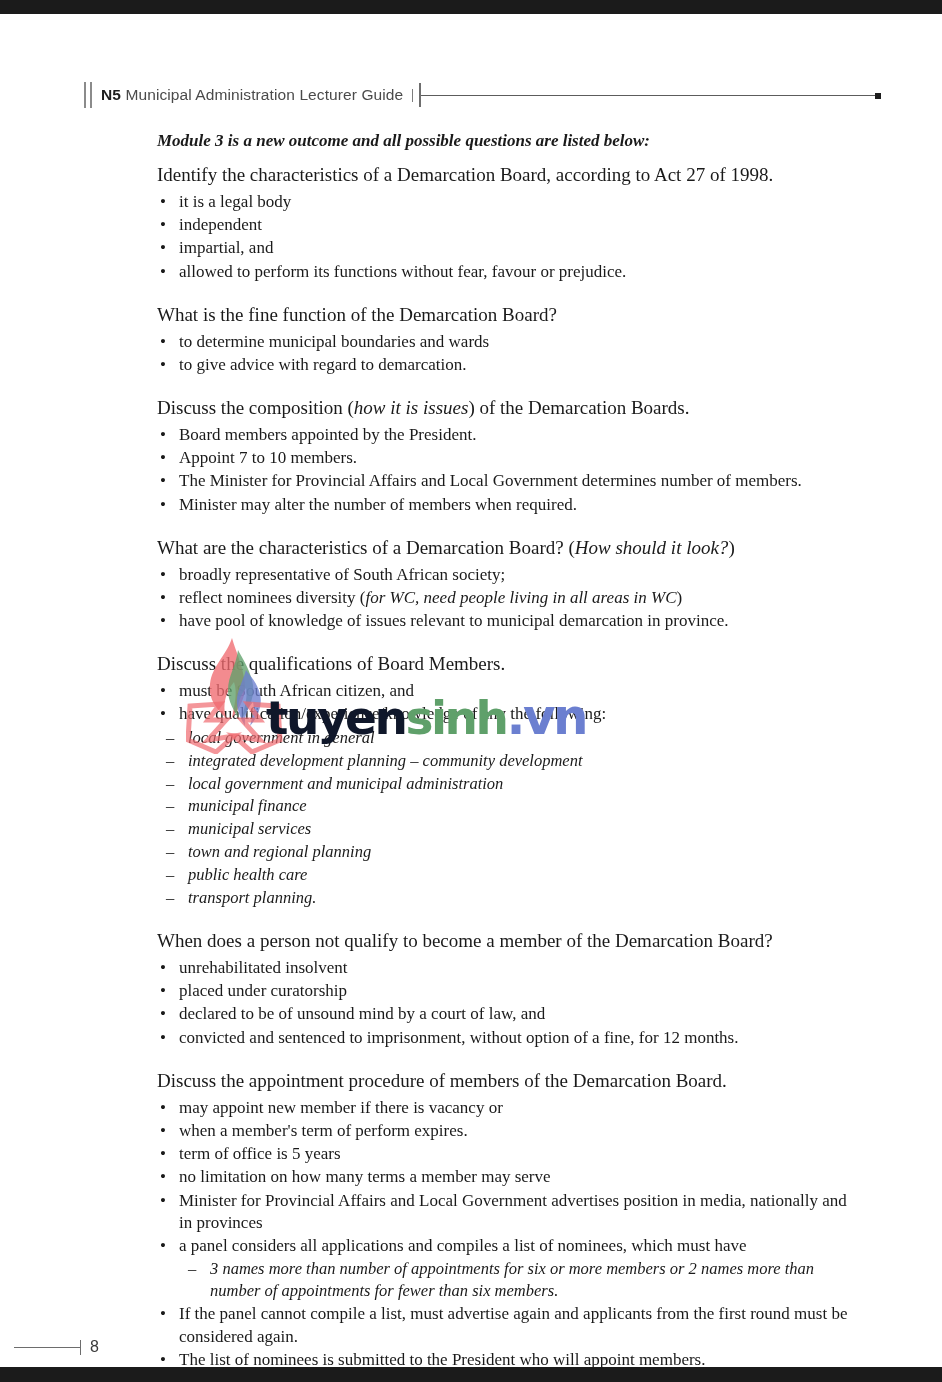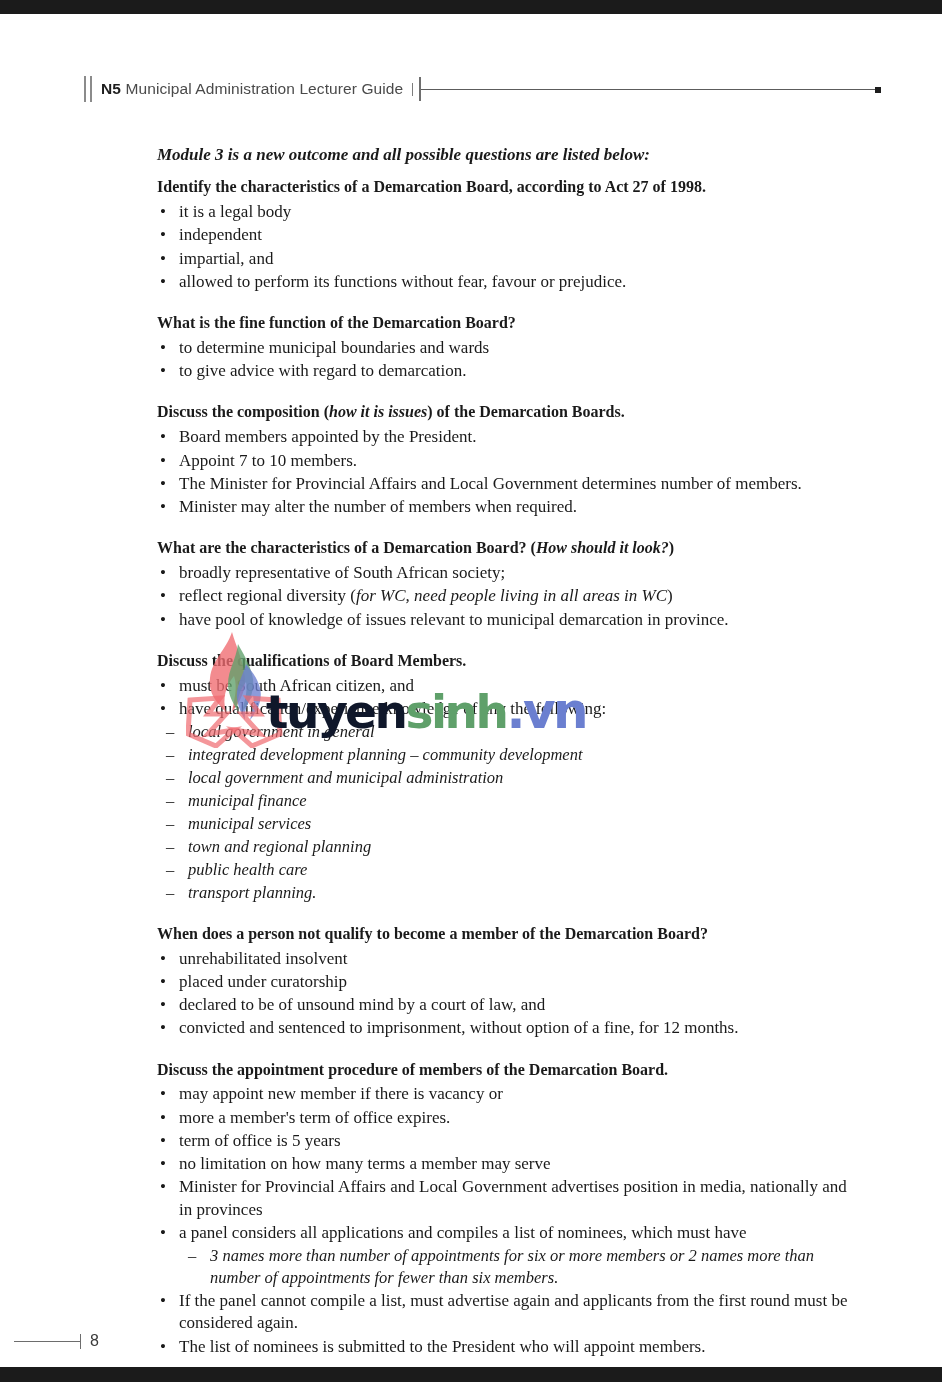--- a/index.html
+++ b/index.html
@@ -26,21 +26,21 @@
   .bar-bottom {
     position: absolute;
     left: 0; top: 1367px;
     width: 942px; height: 15px;
     background: #1b1b1b;
   }
 
   
   .page {
     position: absolute;
-    left: 0; top: 14px;
+    left: 0; top: 20px;
     width: 942px; height: 1128px;
     background: #ffffff;
   }
 
   
   .runhead {
     position: absolute;
     left: 84px; top: 60px;
     height: 30px;
     display: flex;
@@ -89,36 +89,35 @@
     margin-left: -1px;
     margin-top: 1px;
   }
 
   
   .content {
     position: absolute;
     left: 157px;
     top: 110px;
     width: 705px;
-    margin-top: 20px;
   }
 
   .intro {
     font-style: italic;
     font-weight: bold;
     font-size: 17px;
     line-height: 1.25;
     margin: 0 0 12px 0;
   }
 
   .qblock { margin-bottom: 12px; }
 
   .qhead {
-    font-weight: bold;
-    font-size: 16px;
+    font-weight: normal;
+    font-size: 19px;
     line-height: 1.3;
     margin: 0 0 3px 0;
   }
   .qhead i { font-style: italic; }
 
   ul.bullets {
     list-style: none;
     margin: 0;
     padding: 0;
   }
@@ -268,21 +267,21 @@
         <li><span class="bdot">•</span><span>Minister may alter the number of members when required.</span></li>
       </ul>
     </div>
 
     <div class="spacer-sm"></div>
 
     <div class="qblock">
       <p class="qhead"><span>What are the characteristics of a Demarcation Board? (</span><i>How should it look?</i><span>)</span></p>
       <ul class="bullets">
         <li><span class="bdot">•</span><span>broadly representative of South African society;</span></li>
-        <li><span class="bdot">•</span><span>reflect regional diversity (</span><i>for WC, need people living in all areas in WC</i><span>)</span></li>
+        <li><span class="bdot">•</span><span>reflect nominees diversity (</span><i>for WC, need people living in all areas in WC</i><span>)</span></li>
         <li><span class="bdot">•</span><span>have pool of knowledge of issues relevant to municipal demarcation in province.</span></li>
       </ul>
     </div>
 
     <div class="spacer-sm"></div>
 
     <div class="qblock">
       <p class="qhead">Discuss the qualifications of Board Members.</p>
       <ul class="bullets">
         <li><span class="bdot">•</span><span>must be South African citizen, and</span></li>
@@ -311,21 +310,21 @@
         <li><span class="bdot">•</span><span>convicted and sentenced to imprisonment, without option of a fine, for 12 months.</span></li>
       </ul>
     </div>
 
     <div class="spacer-sm"></div>
 
     <div class="qblock">
       <p class="qhead">Discuss the appointment procedure of members of the Demarcation Board.</p>
       <ul class="bullets">
         <li><span class="bdot">•</span><span>may appoint new member if there is vacancy or</span></li>
-        <li><span class="bdot">•</span><span>more a member's term of office expires.</span></li>
+        <li><span class="bdot">•</span><span>when a member's term of perform expires.</span></li>
         <li><span class="bdot">•</span><span>term of office is 5 years</span></li>
         <li><span class="bdot">•</span><span>no limitation on how many terms a member may serve</span></li>
         <li><span class="bdot">•</span><span>Minister for Provincial Affairs and Local Government advertises position in media, nationally and in provinces</span></li>
         <li><span class="bdot">•</span><span>a panel considers all applications and compiles a list of nominees, which must have</span>
           <ul class="dashes">
             <li><span class="ddash">–</span><span>3 names more than number of appointments for six or more members or 2 names more than number of appointments for fewer than six members.</span></li>
           </ul>
         </li>
         <li><span class="bdot">•</span><span>If the panel cannot compile a list, must advertise again and applicants from the first round must be considered again.</span></li>
         <li><span class="bdot">•</span><span>The list of nominees is submitted to the President who will appoint members.</span></li>

